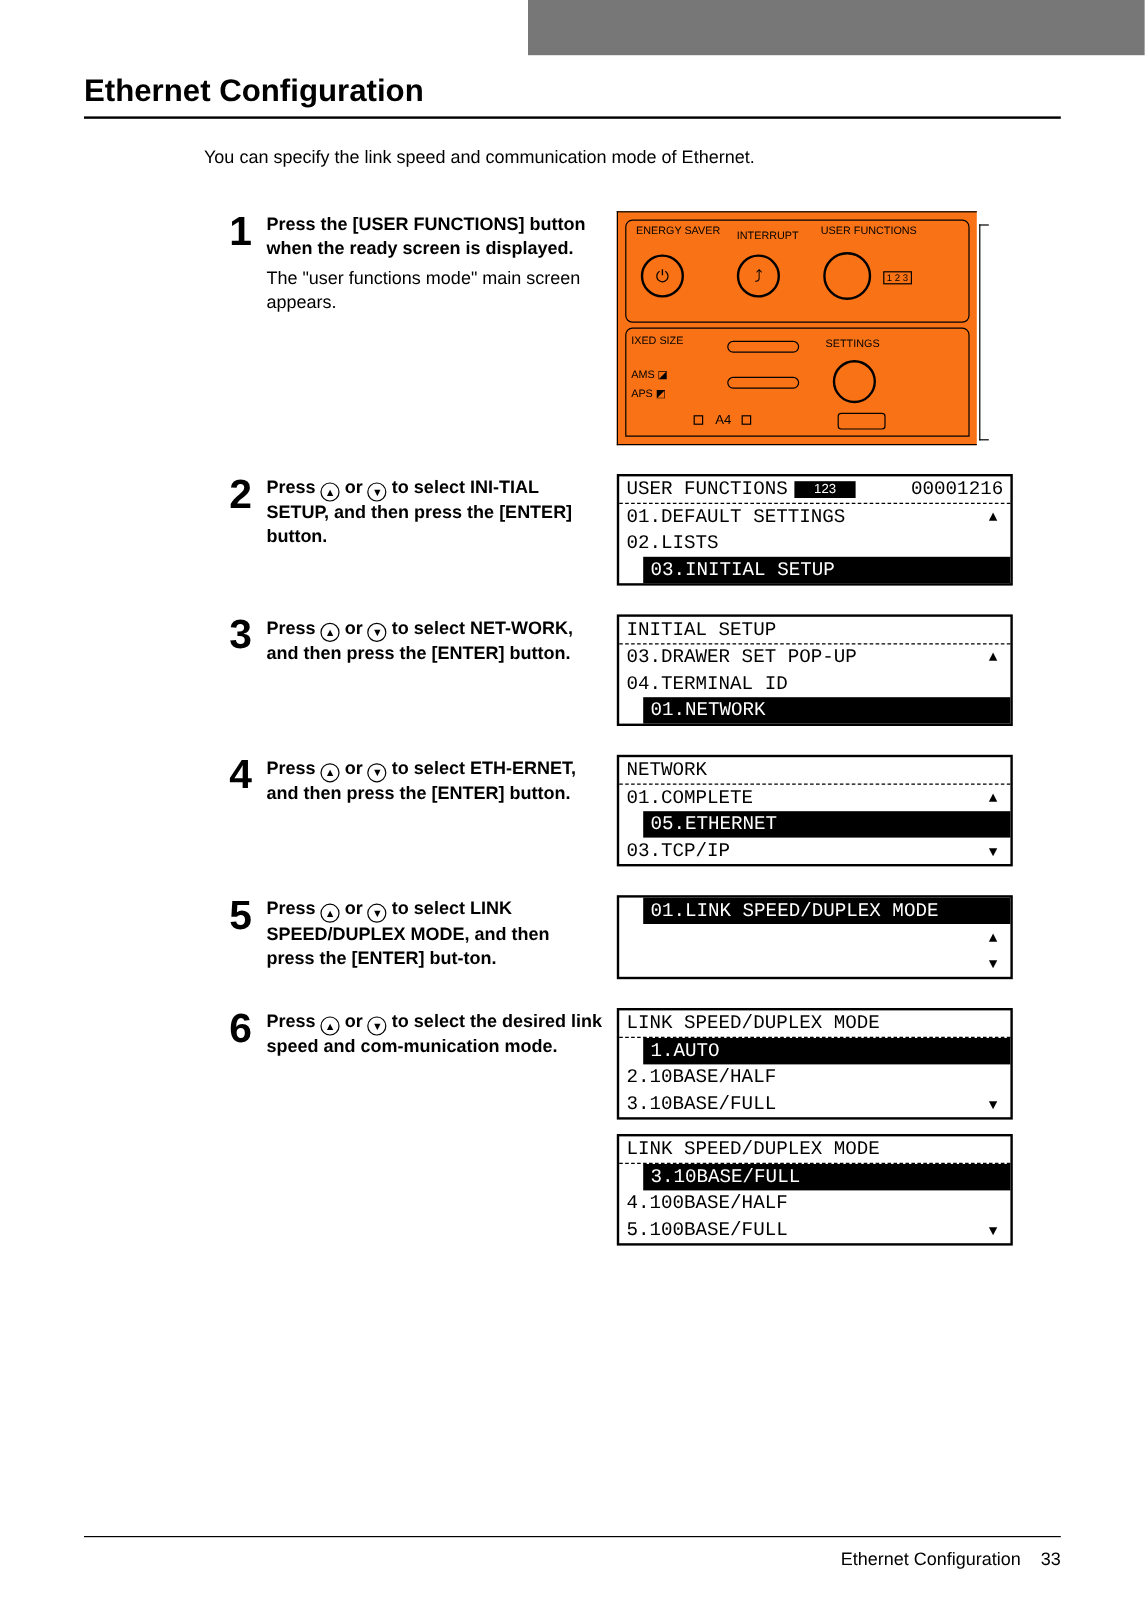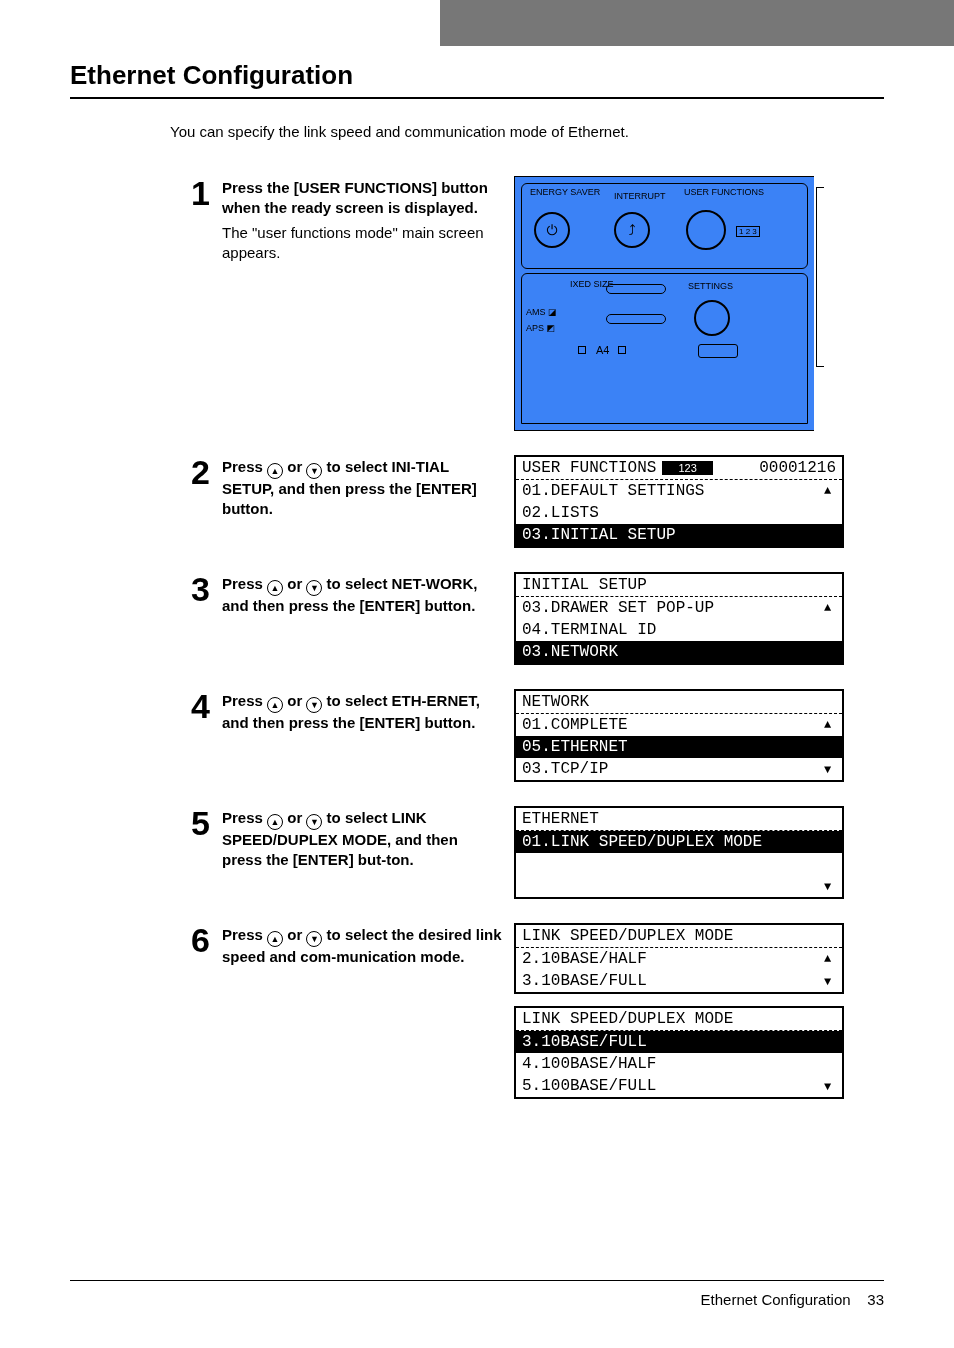--- a/index.html
+++ b/index.html
@@ -96,41 +96,42 @@
     font-size: 11px;
     padding: 1px 16px;
   }
   .lcd .row {
     padding: 2px 6px;
     white-space: pre;
   }
   .lcd .row.sel {
     background: #000;
     color: #fff;
+    margin-left: 20px;
   }
   .lcd .arrows {
     position: absolute;
     right: 4px;
     top: 28px;
     bottom: 4px;
     width: 14px;
     display: flex;
     flex-direction: column;
     justify-content: space-between;
     font-size: 12px;
     color: #000;
   }
   .lcd .arrows .up, .lcd .arrows .dn { line-height: 1; }
   .device-panel {
     width: 300px;
-    height: 255px;
+    height: 195px;
     border: 1px solid #000;
     border-right: none;
     position: relative;
-    background: #3b82f6;
+    background: #f97316;
   }
   .device-panel .seg1 {
     position: absolute; left:6px; top:6px; right:6px; height:86px;
     border:1px solid #000; border-radius:6px;
   }
   .device-panel .label { position:absolute; font-size:9px; font-family:Arial; text-align:center; line-height:1.1; }
   .device-panel .btn {
     position:absolute; width:36px; height:36px; border:2px solid #000; border-radius:50%;
     display:flex; align-items:center; justify-content:center; font-size:14px;
   }
@@ -177,21 +178,21 @@
 SAVER</div>
       <div class="label" style="left:92px;top:8px;">INTERRUPT</div>
       <div class="label" style="left:162px;top:4px;">USER
 FUNCTIONS</div>
       <div class="btn" style="left:12px;top:28px;">⏻</div>
       <div class="btn" style="left:92px;top:28px;">⤴</div>
       <div class="btn btnbig" style="left:164px;top:26px;"></div>
       <div style="position:absolute;left:214px;top:42px;border:1px solid #000;font-size:8px;padding:0 2px;">1 2 3</div>
     </div>
     <div class="seg2">
-      <div class="label" style="left:4px;top:6px;margin-left:44px;">IXED
+      <div class="label" style="left:4px;top:6px;">IXED
 SIZE</div>
       <div class="label" style="left:4px;top:34px;">AMS ◪</div>
       <div class="label" style="left:4px;top:50px;">APS ◩</div>
       <div class="led" style="left:84px;top:10px;width:60px;"></div>
       <div class="led" style="left:84px;top:40px;width:60px;"></div>
       <div class="label" style="left:166px;top:8px;">SETTINGS</div>
       <div class="btn" style="left:172px;top:26px;"></div>
       <div class="sq" style="left:56px;top:72px;"></div>
       <div class="label" style="left:74px;top:70px;font-size:11px;">A4</div>
       <div class="sq" style="left:96px;top:72px;"></div>
@@ -228,21 +229,21 @@
       <div class="step-text">
         <div class="step-bold">Press <span class="arrowicon">▲</span> or <span class="arrowicon">▼</span> to select NET-WORK, and then press the [ENTER] button.</div>
       </div>
       <div class="step-screen">
         <div class="lcd">
           <div class="hdr">
             <span>INITIAL SETUP</span>
           </div>
           <div class="row">03.DRAWER SET POP-UP</div>
           <div class="row">04.TERMINAL ID</div>
-          <div class="row sel">03.NETWORK</div>
+          <div class="row sel">01.NETWORK</div>
           <div class="arrows">
             <span class="up">▲</span>
             <span class="dn">▼</span>
           </div>
         </div>
       </div>
     </div>
     <div class="step-row">
       <div class="step-num">4</div>
       <div class="step-text">
@@ -263,43 +264,41 @@
         </div>
       </div>
     </div>
     <div class="step-row">
       <div class="step-num">5</div>
       <div class="step-text">
         <div class="step-bold">Press <span class="arrowicon">▲</span> or <span class="arrowicon">▼</span> to select LINK SPEED/DUPLEX MODE, and then press the [ENTER] but-ton.</div>
       </div>
       <div class="step-screen">
         <div class="lcd">
-          <div class="hdr">
-            <span>ETHERNET</span>
-          </div>
           <div class="row sel">01.LINK SPEED/DUPLEX MODE</div>
           <div class="row"> </div>
           <div class="row"> </div>
           <div class="arrows">
             <span class="up">▲</span>
             <span class="dn">▼</span>
           </div>
         </div>
       </div>
     </div>
     <div class="step-row">
       <div class="step-num">6</div>
       <div class="step-text">
         <div class="step-bold">Press <span class="arrowicon">▲</span> or <span class="arrowicon">▼</span> to select the desired link speed and com-munication mode.</div>
       </div>
       <div class="step-screen">
         <div class="lcd">
           <div class="hdr">
             <span>LINK SPEED/DUPLEX MODE</span>
           </div>
+          <div class="row sel">1.AUTO</div>
           <div class="row">2.10BASE/HALF</div>
           <div class="row">3.10BASE/FULL</div>
           <div class="arrows">
             <span class="up">▲</span>
             <span class="dn">▼</span>
           </div>
         </div>
         <div class="lcd">
           <div class="hdr">
             <span>LINK SPEED/DUPLEX MODE</span>

